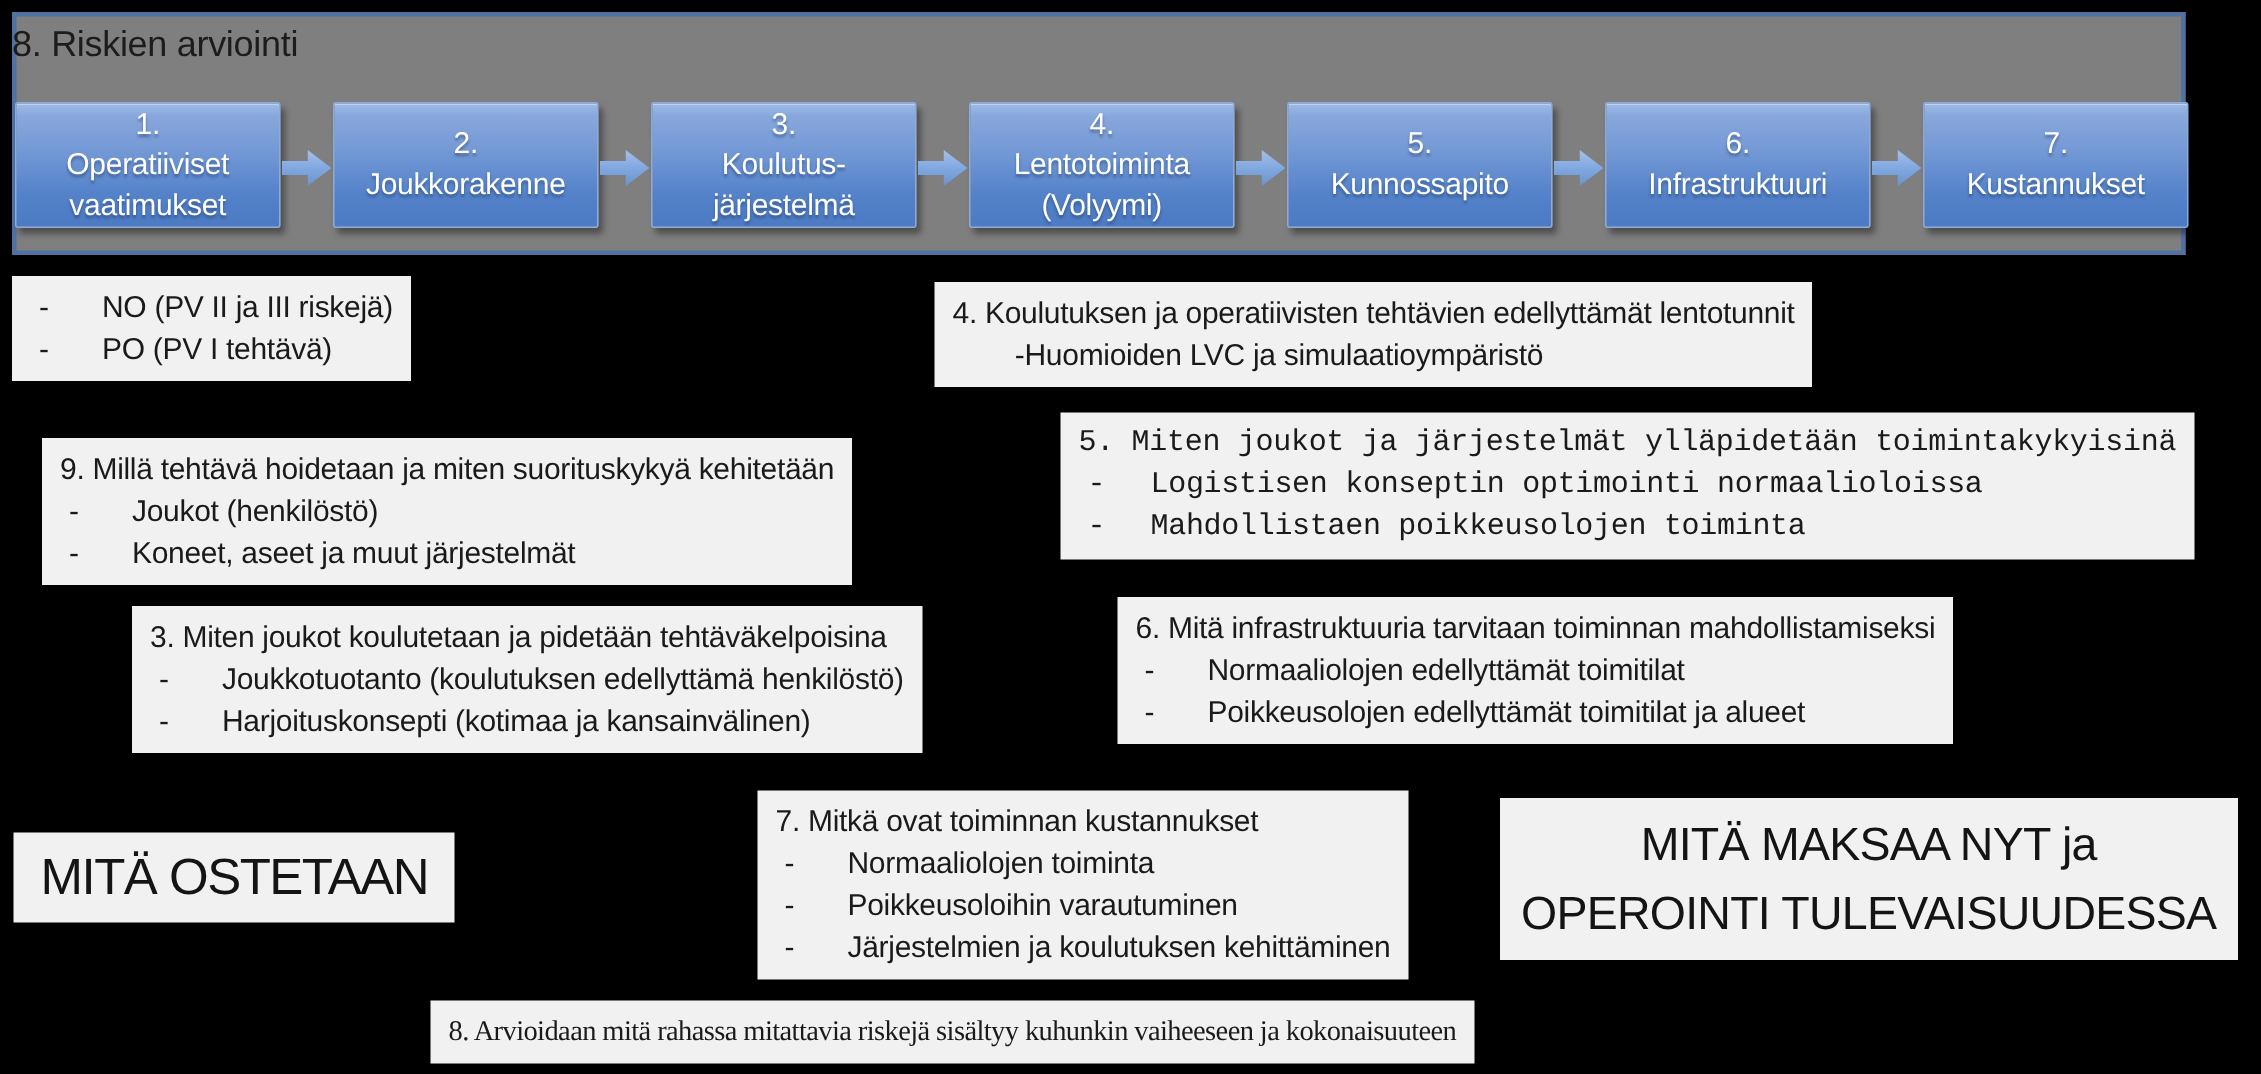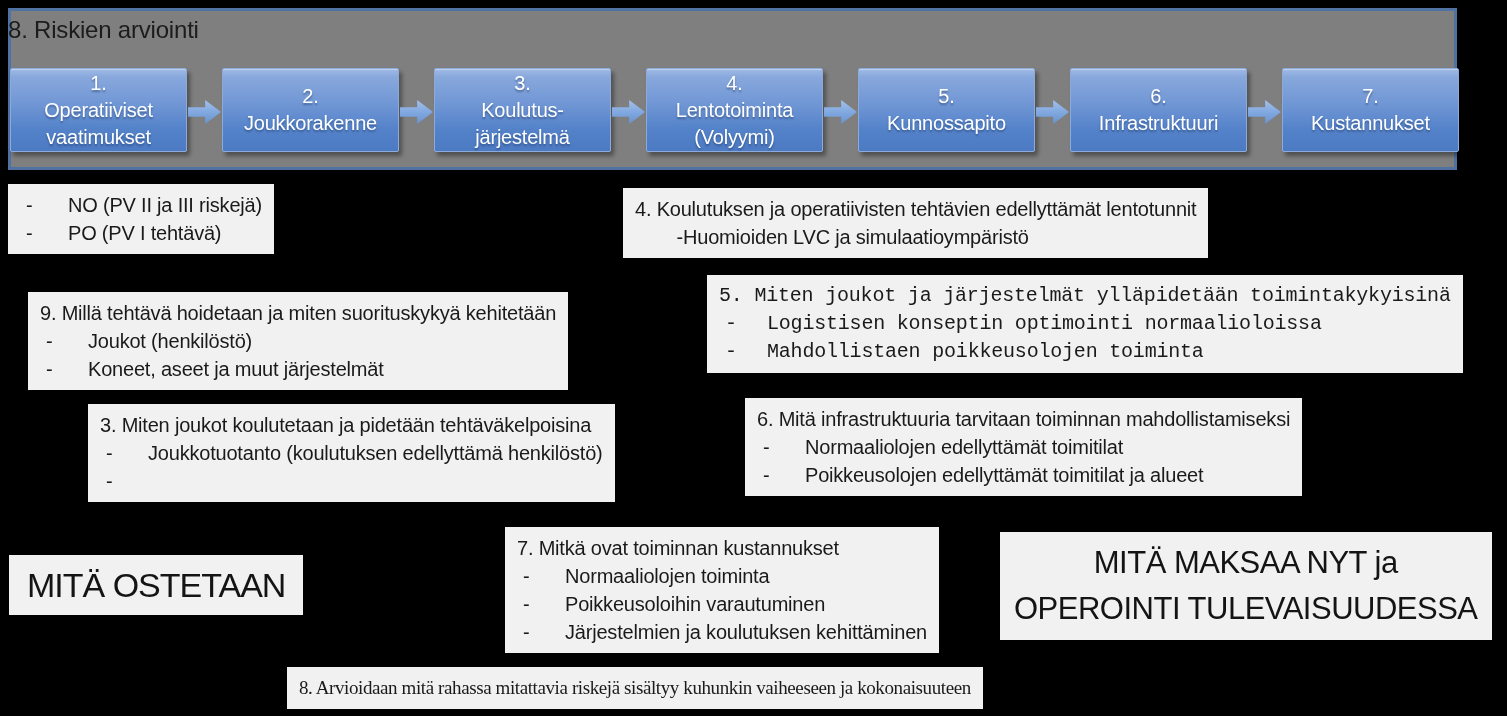--- a/index.html
+++ b/index.html
@@ -118,20 +118,21 @@
   </div>
 
   <div class="note n3">
     <div class="title">3. Miten joukot koulutetaan ja pidetään tehtäväkelpoisina</div>
     <div class="bullet">
       <span class="dash">-</span>
       <span>Joukkotuotanto (koulutuksen edellyttämä henkilöstö)</span>
     </div>
     <div class="bullet">
       <span class="dash">-</span>
+      <span>Harjoituskonsepti (kotimaa ja kansainvälinen)</span>
     </div>
   </div>
 
   <div class="note n4">
     <div class="title">4. Koulutuksen ja operatiivisten tehtävien edellyttämät lentotunnit</div>
     <div class="bullet">
       <span class="dash">-</span>
       <span>Huomioiden LVC ja simulaatioympäristö</span>
     </div>
   </div>

